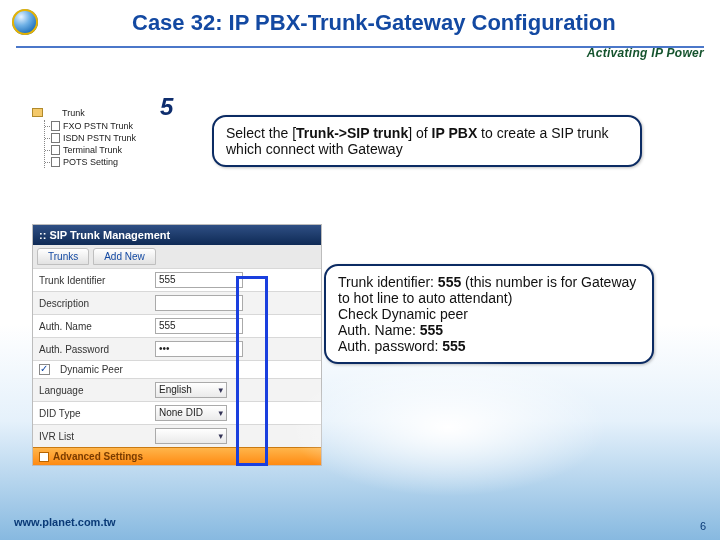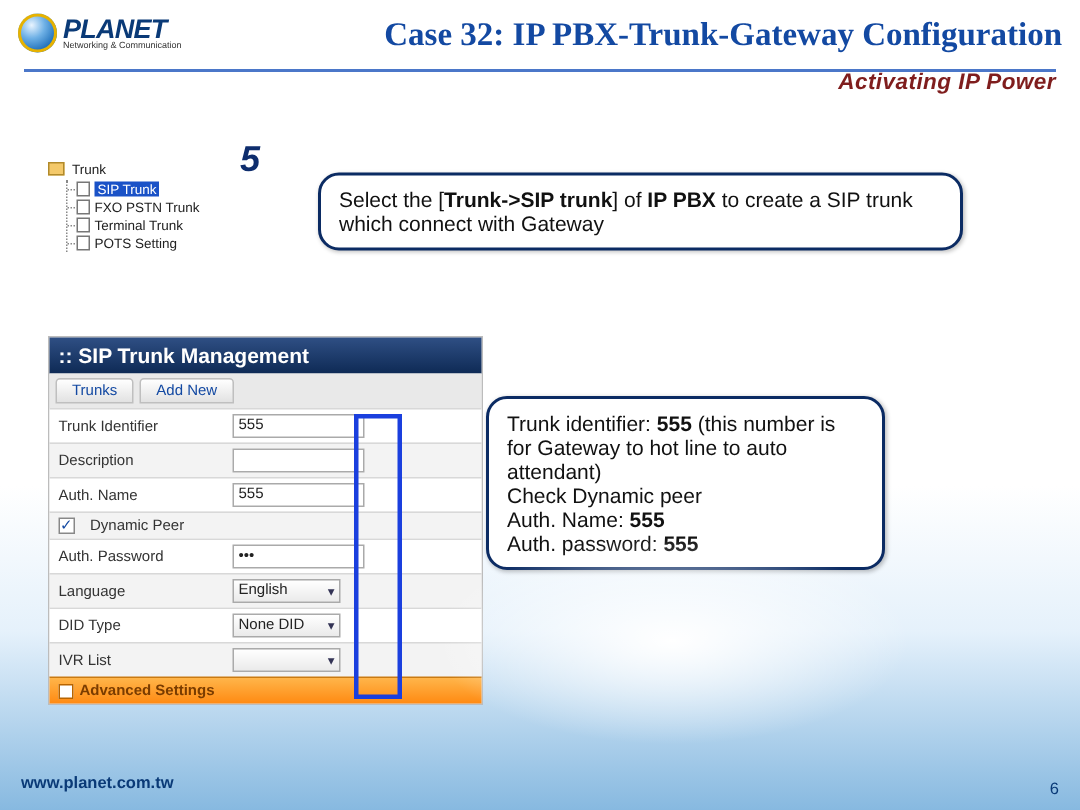--- a/index.html
+++ b/index.html
@@ -6,42 +6,42 @@
   body { width:720px; height:540px; font-family:Arial,Helvetica,sans-serif; position:relative;
          background:linear-gradient(to bottom,#ffffff 0%,#ffffff 60%,#e5f1fb 78%,#87b9e0 100%); overflow:hidden;}
   .header { display:flex; align-items:center; padding:4px 12px 0 12px; }
   .logo { width:120px; height:36px; display:flex; align-items:center; gap:4px;}
   .logo-ball { width:26px; height:26px; border-radius:50%;
     background:radial-gradient(circle at 35% 30%,#e9f4ff 0%,#6fb1e6 35%,#1668b5 75%,#0b3e72 100%);
     box-shadow:0 0 0 2px #e7b200 inset;}
   .logo-text { display:flex; flex-direction:column; line-height:1;}
   .logo-main { font-weight:900; font-style:italic; font-size:18px; color:#0a3a77; letter-spacing:-0.5px;}
   .logo-sub { font-size:6px; color:#333; }
-  .title { font-size:22px; font-weight:bold; color:#1349a2; flex:1; text-align:right; padding-top:2px;font-family:Liberation Serif, serif;}
-  .tagline { position:absolute; right:16px; top:46px; font-size:15px; font-weight:900; font-style:italic; color:#7f1d1d; letter-spacing:0.3px;margin-left:21px;}
+  .title { font-size:22px; font-weight:bold; color:#1349a2; flex:1; text-align:left; padding-top:2px;}
+  .tagline { position:absolute; right:16px; top:46px; font-size:12px; font-weight:900; font-style:italic; color:#14532d; letter-spacing:0.3px;margin-left:21px;}
   .hr { height:2px; background:#4b77c9; margin:6px 16px 0 16px;}
   .num-badge { font-size:24px; font-weight:900; font-style:italic; color:#0e2d6d; }
   .num5 { position:absolute; left:160px; top:93px;}
   .num6 { position:absolute; left:304px; top:258px;}
   .callout { position:absolute; background:#fff; border:2px solid #0b2b63; border-radius:14px; padding:8px 12px;
              font-size:14px; color:#111; box-shadow:1px 1px 3px rgba(0,0,0,.25);}
   .callout b { font-weight:bold;}
   .c5 { left:212px; top:115px; width:430px;}
-  .c6 { left:324px; top:264px; width:266px;}
+  .c6 { left:324px; top:264px; width:330px;}
   .tree { position:absolute; left:32px; top:108px; width:146px; font-size:9px; color:#222;}
-  .tree-root { display:flex; align-items:flex-start; gap:5px; margin-bottom:2px;}
+  .tree-root { display:flex; align-items:flex-start; gap:19px; margin-bottom:2px;}
   .tree-root .folder { width:11px; height:9px; background:#f4c96a; border:1px solid #b18a2b;}
   .tree-children { margin-left:12px; border-left:1px dotted #888;}
   .tree-item { display:flex; align-items:center; gap:3px; padding:1px 0 1px 6px; position:relative;}
   .tree-item::before { content:""; position:absolute; left:0; top:50%; width:5px; height:1px; border-top:1px dotted #888;}
   .doc-ico { width:9px; height:10px; background:#fff; border:1px solid #777;}
   .sel { background:#1a52c7; color:#fff; padding:0 2px;}
   .panel { position:absolute; left:32px; top:224px; width:290px; font-size:10px; color:#222;
            border:1px solid #bcbcbc; background:#f6f6f6;}
-  .panel-title { background:linear-gradient(#2f4f84,#0e2a55); color:#fff; font-weight:bold; padding:4px 6px; font-size:14px;}
+  .panel-title { background:linear-gradient(#2f4f84,#0e2a55); color:#fff; font-weight:bold; padding:4px 6px; font-size:11px;}
   .tabs { display:flex; gap:4px; background:#e9e9e9; padding:3px 4px;}
   .tab { background:linear-gradient(#fff,#e2e2e2); border:1px solid #bfbfbf; border-radius:3px 3px 0 0; padding:2px 10px; font-size:10px; color:#1349a2;}
   .row { display:flex; align-items:center; border-top:1px solid #d8d8d8; padding:3px 6px; gap:6px; background:#fff;}
   .row:nth-child(even){background:#f3f3f3;}
   .row .lbl { width:110px; color:#333;}
   .inp { width:88px; height:16px; border:1px solid #aaa; background:#fff; font-size:10px; padding:0 3px; line-height:14px;}
   .sel-box { width:72px; height:16px; border:1px solid #aaa; background:linear-gradient(#fff,#eaeaea); font-size:10px; padding:0 3px; line-height:14px; position:relative;}
   .sel-box::after { content:"▾"; position:absolute; right:3px; top:0; font-size:9px; color:#335;}
   .chk { width:11px; height:11px; border:1px solid #888; background:#fff; display:inline-block; margin-right:4px; position:relative;}
   .chk.checked::after{content:"✓"; position:absolute; left:0; top:-2px; font-size:10px; color:#1349a2;}
@@ -52,24 +52,20 @@
   .footer-url { position:absolute; left:14px; bottom:12px; font-size:11px; font-weight:bold; color:#0a3a77;}
   .page-num { position:absolute; right:14px; bottom:8px; font-size:11px; color:#0a3a77;}
   .glow { position:absolute; left:40%; bottom:8%; width:320px; height:140px; background:radial-gradient(ellipse at center,#fff 0%,rgba(255,255,255,0) 70%); pointer-events:none;}
 </style>
 </head>
 <body>
 
 <div class="header">
   <div class="logo">
     <div class="logo-ball"></div>
-    <div class="logo-text">
-      <div class="logo-main">PLANET</div>
-      <div class="logo-sub">Networking &amp; Communication</div>
-    </div>
   </div>
   <div class="title">Case 32: IP PBX-Trunk-Gateway Configuration</div>
 </div>
 <div class="hr"></div>
 <div class="tagline">Activating IP Power</div>
 
 <div class="num-badge num5">5</div>
 <div class="callout c5">
   <span><span>Select the [</span><b>Trunk-&gt;SIP trunk</b><span>] of </span><b>IP PBX</b><span> to create a SIP trunk which connect with Gateway</span></span>
 </div>
@@ -83,25 +79,25 @@
 </div>
 
 <div class="tree">
   <div class="tree-root">
     <span class="folder"></span>
     <span>Trunk</span>
   </div>
   <div class="tree-children">
     <div class="tree-item">
         <span class="doc-ico"></span>
-        <span class="sel">SIP Trunk</span>
+        <span>FXO PSTN Trunk</span>
       </div>
     <div class="tree-item">
         <span class="doc-ico"></span>
-        <span>FXO PSTN Trunk</span>
+        <span>ISDN PSTN Trunk</span>
       </div>
     <div class="tree-item">
         <span class="doc-ico"></span>
         <span>Terminal Trunk</span>
       </div>
     <div class="tree-item">
         <span class="doc-ico"></span>
         <span>POTS Setting</span>
       </div>
   </div>
@@ -119,26 +115,26 @@
     </div>
   <div class="row">
       <span class="lbl">Description</span>
       <span class="inp"></span>
     </div>
   <div class="row">
       <span class="lbl">Auth. Name</span>
       <span class="inp">555</span>
     </div>
   <div class="row">
+      <span class="lbl">Auth. Password</span>
+      <span class="inp">•••</span>
+    </div>
+  <div class="row">
       <span class="chk checked"></span>
       <span class="lbl" style="width:auto">Dynamic Peer</span>
-    </div>
-  <div class="row">
-      <span class="lbl">Auth. Password</span>
-      <span class="inp">•••</span>
     </div>
   <div class="row">
       <span class="lbl">Language</span>
       <span class="sel-box">English</span>
     </div>
   <div class="row">
       <span class="lbl">DID Type</span>
       <span class="sel-box">None DID</span>
     </div>
   <div class="row">

